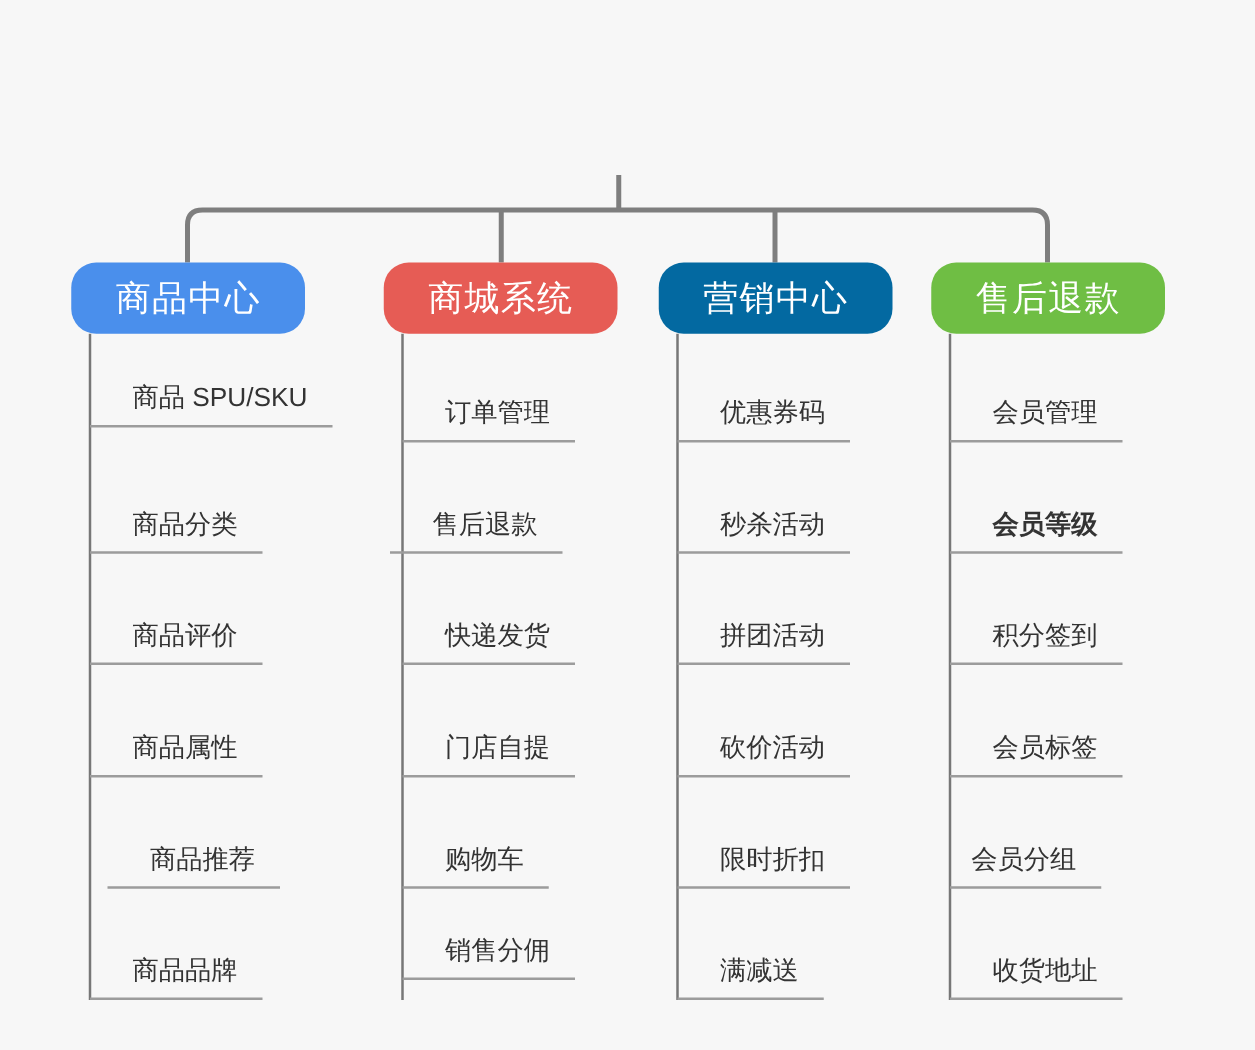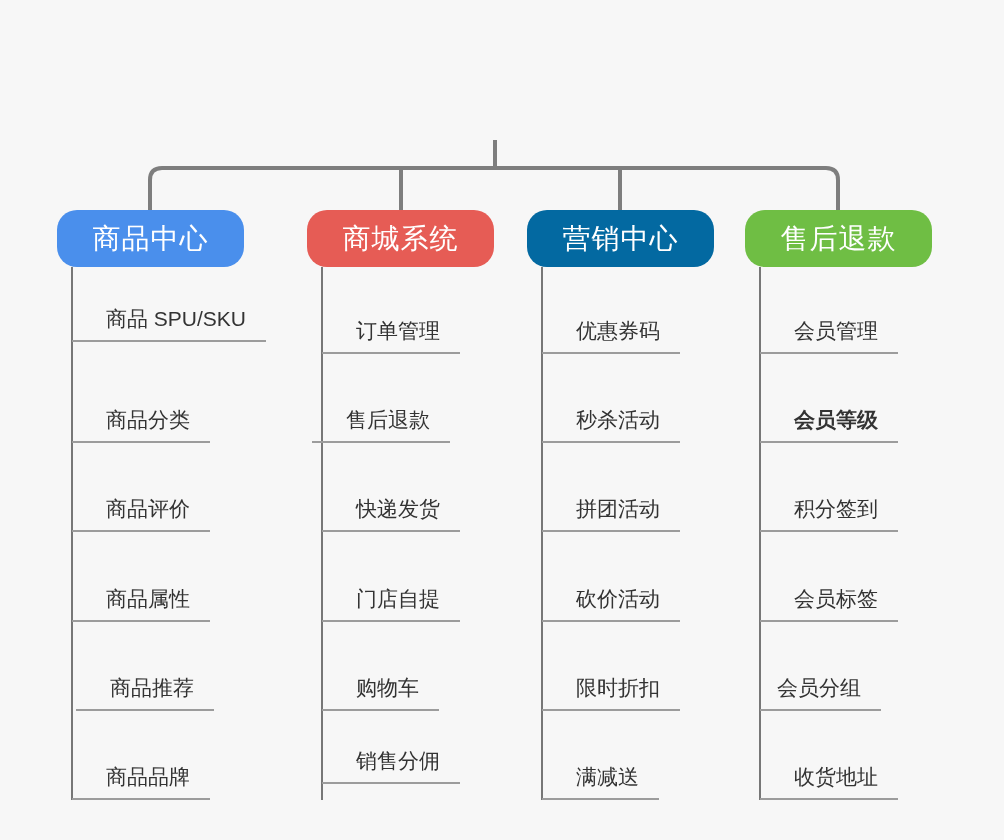--- a/index.html
+++ b/index.html
@@ -65,21 +65,21 @@
 
 
   <div id="nodes-layer">
       <div class="branch-node" style="left: 57px; width: 187px; background: rgb(74, 143, 236);">
         <span class="branch-label">商品中心</span>
       </div>
       <div class="leaf" style="left: 72px; top: 304px;">商品 SPU/SKU</div>
       <div class="leaf" style="left: 72px; top: 405.2px;">商品分类</div>
       <div class="leaf" style="left: 72px; top: 494.4px;">商品评价</div>
       <div class="leaf" style="left: 72px; top: 583.6px;">商品属性</div>
-      <div class="leaf" style="left: 76px; top: 672.8px;">商品推荐</div>
+      <div class="leaf" style="left: 86px; top: 672.8px;">商品推荐</div>
       <div class="leaf" style="left: 72px; top: 762px;">商品品牌</div>
       <div class="branch-node" style="left: 307px; width: 187px; background: rgb(230, 92, 85);">
         <span class="branch-label">商城系统</span>
       </div>
       <div class="leaf" style="left: 322px; top: 316px;">订单管理</div>
       <div class="leaf" style="left: 312px; top: 405.2px;">售后退款</div>
       <div class="leaf" style="left: 322px; top: 494.4px;">快递发货</div>
       <div class="leaf" style="left: 322px; top: 583.6px;">门店自提</div>
       <div class="leaf" style="left: 322px; top: 672.8px;">购物车</div>
       <div class="leaf" style="left: 322px; top: 746px;">销售分佣</div>

